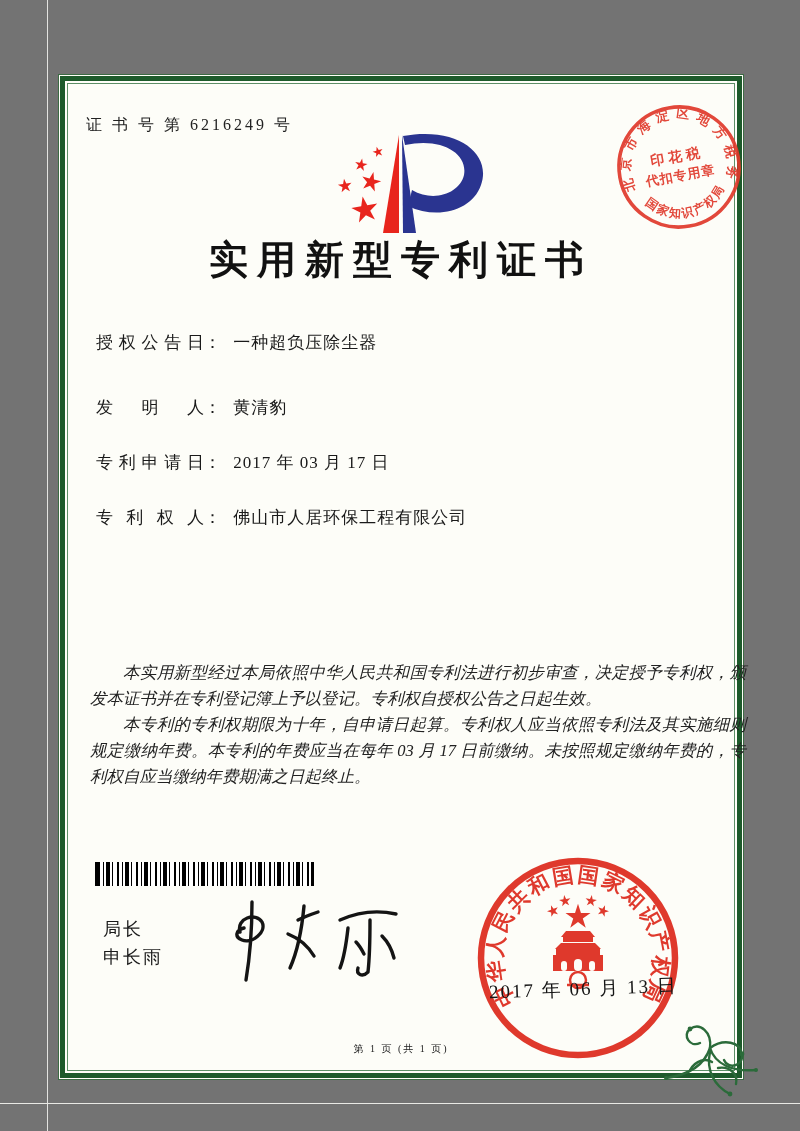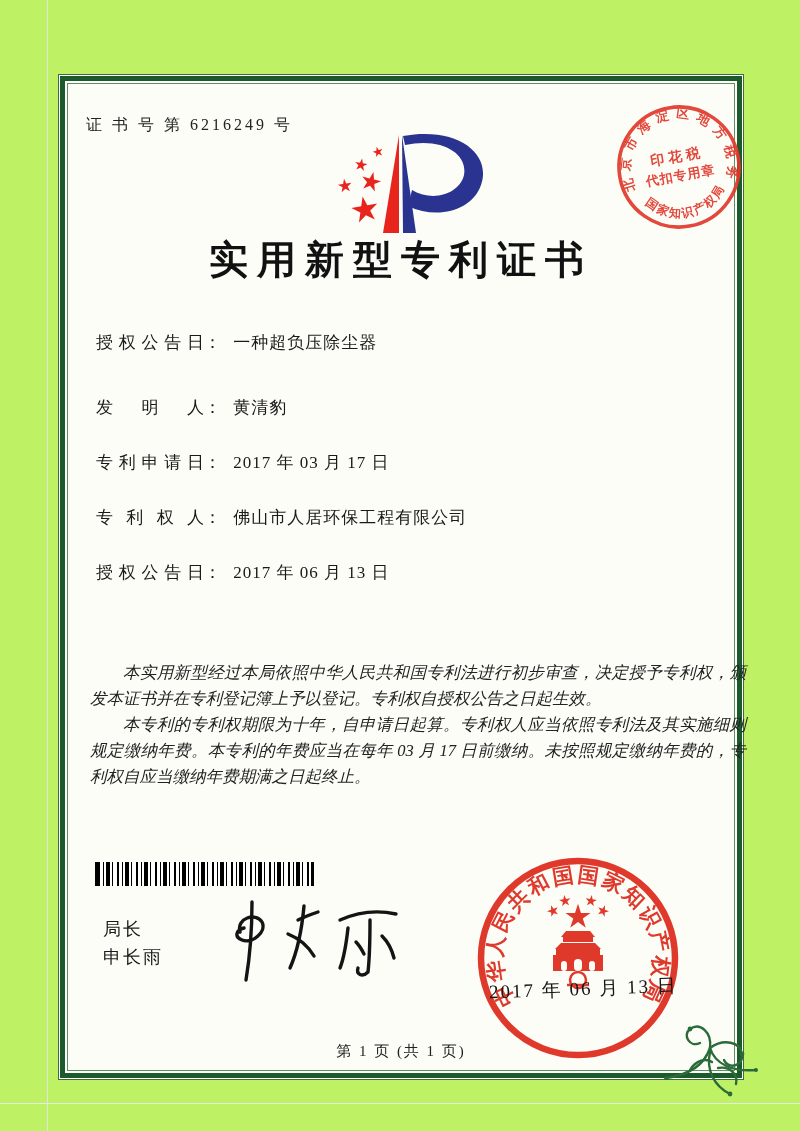--- a/index.html
+++ b/index.html
@@ -1,18 +1,18 @@
 <!DOCTYPE html>
 <html><head>
 <meta charset="utf-8">
 <style>
   html,body{margin:0;padding:0;background:#fff;}
   #page{
     position:relative; width:800px; height:1131px;
-    background:#bef264; overflow:hidden;
+    background:#737373; overflow:hidden;
     font-family:"Liberation Serif","DejaVu Serif",serif;
     color:#1c1c1c;
   }
   
   .scan-line-v{position:absolute;left:47px;top:0;width:1px;height:1131px;background:#e3e3e0;}
   .scan-line-h{position:absolute;left:0;top:1103px;width:800px;height:1px;background:#e9e9e5;}
   
   .frame{position:absolute;left:58px;top:74px;width:686px;height:1006px;
     border:1px solid #3c6b44;padding:1px;box-sizing:border-box;z-index:0;background:#fffef9;}
   .frame-mid{width:100%;height:100%;border:5px solid #1d5a2b;padding:2px;box-sizing:border-box;}
@@ -50,21 +50,21 @@
       #000 14px,#000 15px,#fff 15px,#fff 19px);}
 
   .director-title{left:103px;top:917px;font-size:18px;color:#1a1a1a;letter-spacing:2px;}
   .director-name{left:103px;top:945px;font-size:18px;color:#1a1a1a;letter-spacing:2px;}
   .signature{left:212px;top:894px;z-index:5;}
 
   .main-seal{left:473px;top:853px;opacity:.9;z-index:4;}
   .seal-date{left:489px;top:976px;font-size:19px;letter-spacing:2px;color:#151515;
     transform:rotate(-2deg);z-index:6;}
 
-  .page-footer{left:58px;top:1042px;width:686px;text-align:center;font-size:15px;
+  .page-footer{left:58px;top:1042px;width:686px;text-align:center;font-size:10px;
     letter-spacing:2px;color:#222;}
 
   .seal-text{font-family:"Liberation Serif","DejaVu Serif",serif;font-weight:700;}
 </style>
 </head>
 <body>
 
 <div id="page">
 
   <div class="scan-line-v"></div>
@@ -142,24 +142,20 @@
       <span class="flabel">发明人</span><span class="fcolon">：</span>
       <span class="fvalue">黄清豹</span>
     </div>
     <div class="field-row">
       <span class="flabel">专利申请日</span><span class="fcolon">：</span>
       <span class="fvalue">2017 年 03 月 17 日</span>
     </div>
     <div class="field-row">
       <span class="flabel">专利权人</span><span class="fcolon">：</span>
       <span class="fvalue">佛山市人居环保工程有限公司</span>
-    </div>
-    <div class="field-row">
-      <span class="flabel">授权公告日</span><span class="fcolon">：</span>
-      <span class="fvalue">2017 年 06 月 13 日</span>
     </div>
   </div>
 
   <div class="abs body-text">
     <p>本实用新型经过本局依照中华人民共和国专利法进行初步审查，决定授予专利权，颁发本证书并在专利登记簿上予以登记。专利权自授权公告之日起生效。</p>
     <p>本专利的专利权期限为十年，自申请日起算。专利权人应当依照专利法及其实施细则规定缴纳年费。本专利的年费应当在每年 03 月 17 日前缴纳。未按照规定缴纳年费的，专利权自应当缴纳年费期满之日起终止。</p>
   </div>
 
   <div class="abs barcode"></div>
 

